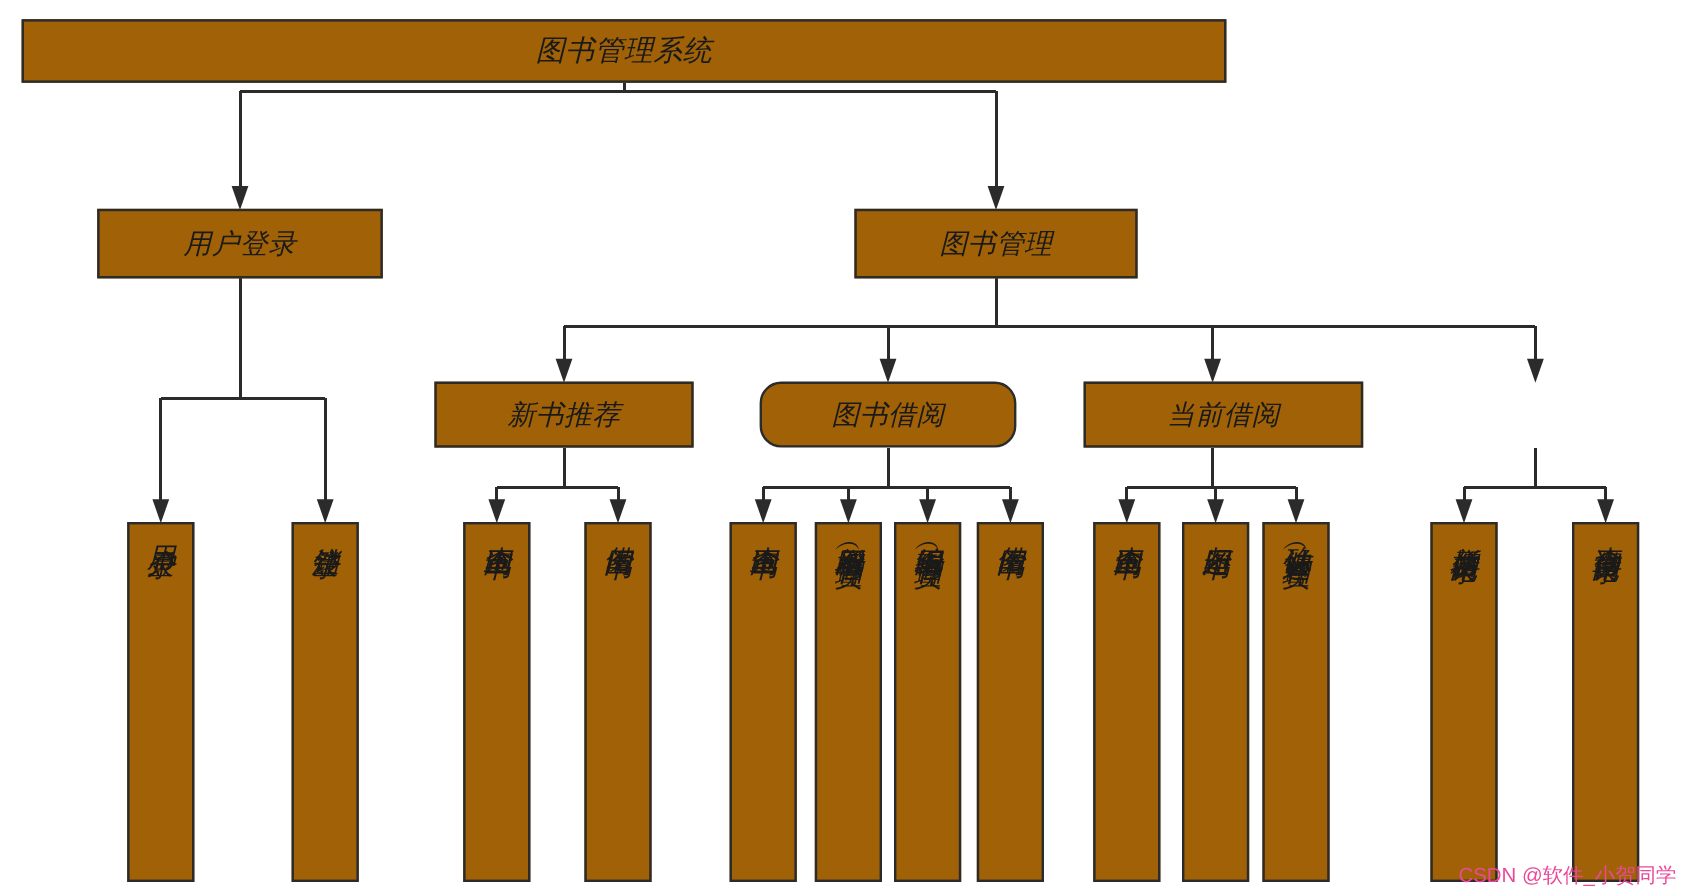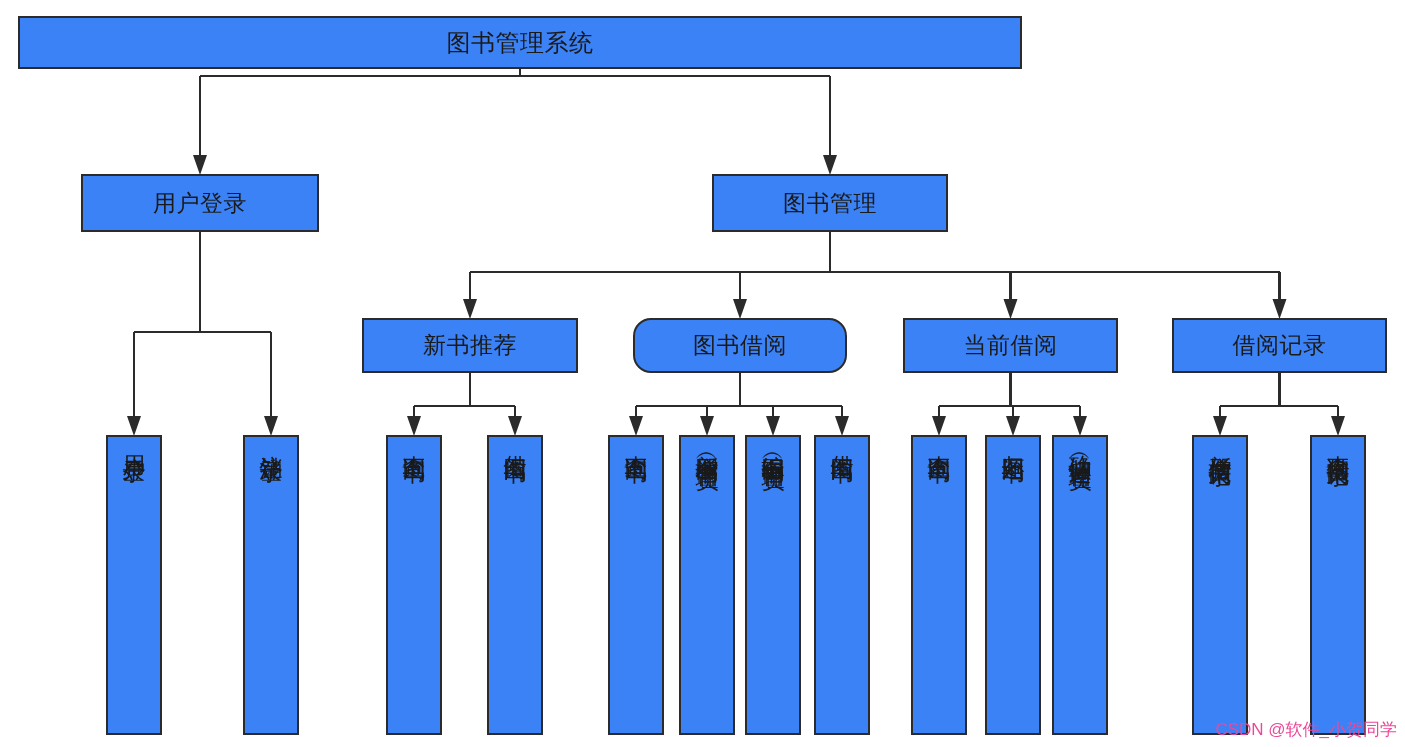--- a/index.html
+++ b/index.html
@@ -22,25 +22,26 @@
     left: 0;
     top: 0;
     width: 1405px;
     height: 747px;
     pointer-events: none;
   }
   .node {
     position: absolute;
     box-sizing: border-box;
     border: 2.5px solid #2b2b2b;
-    background: #3b82f6;
+    background: #a16207;
     display: flex;
     align-items: center;
     justify-content: center;
     color: #1a1a1a;
+    font-style: italic;
   }
   .node .label {
     display: block;
     text-align: center;
     line-height: 1.25;
     letter-spacing: 0.5px;
   }
   .node.horiz .label {
     writing-mode: horizontal-tb;
     font-size: 23px;
@@ -140,25 +141,22 @@
   <div class="node horiz" id="node-book_manage" style="left: 712px; top: 174px; width: 236px; height: 58px;">
     <span class="label">图书管理</span>
   </div>
 
   <div class="node horiz" id="node-new_book_rec" style="left: 362px; top: 318px; width: 216px; height: 55px;">
     <span class="label">新书推荐</span>
   </div>
   <div class="node horiz" id="node-book_borrow" style="left: 633px; top: 318px; width: 214px; height: 55px; border-radius: 18px;">
     <span class="label">图书借阅</span>
   </div>
-  <div class="node horiz" id="node-current_borrow" style="left: 903px; top: 318px; width: 215px; height: 55px;">
+  <div class="node horiz" id="node-current_borrow" style="left: 903px; top: 318px; width: 233px; height: 55px;">
     <span class="label">当前借阅</span>
-  </div>
-  <div class="node horiz" id="node-borrow_record" style="left: 1172px; top: 318px; width: 215px; height: 55px;">
-    <span class="label">借阅记录</span>
   </div>
 
   <div class="node vert" id="node-leaf_user_login" style="left: 106px; top: 435px; width: 56px; height: 300px;">
     <span class="label">用户登录</span>
   </div>
   <div class="node vert" id="node-leaf_logout" style="left: 243px; top: 435px; width: 56px; height: 300px;">
     <span class="label">注销登录</span>
   </div>
   <div class="node vert" id="node-leaf_query_book_1" style="left: 386px; top: 435px; width: 56px; height: 300px;">
     <span class="label">查询图书</span>

